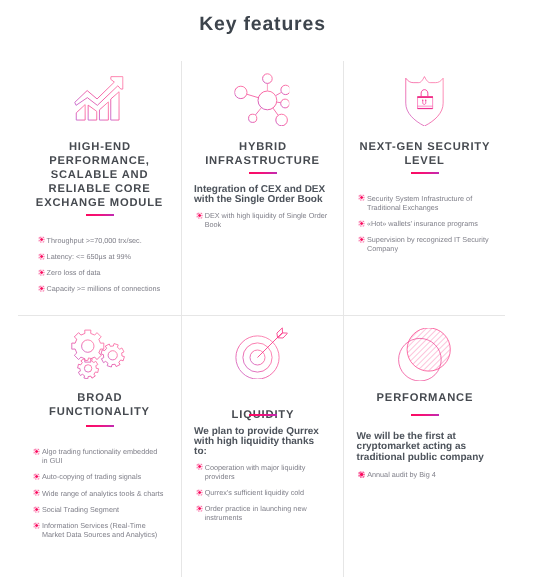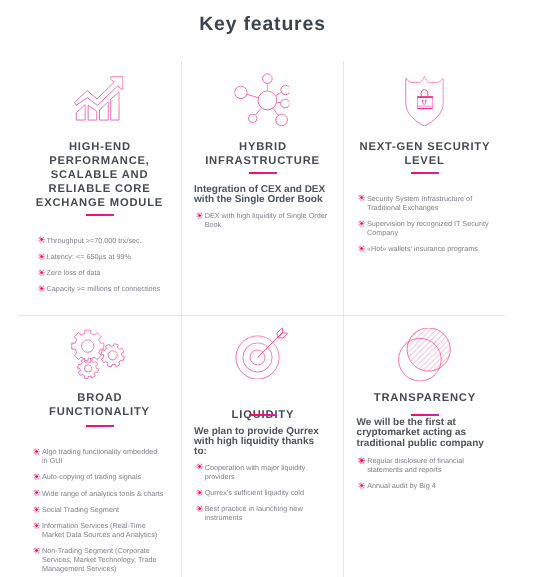--- a/index.html
+++ b/index.html
@@ -159,27 +159,27 @@
 <g fill="none" stroke="#f9629e" stroke-width="1.7" stroke-linejoin="miter" stroke-linecap="butt" stroke-dasharray="2.55 1.75">
 <rect x="2.0" y="2.0" width="8.0" height="8.0" rx="1.3"></rect>
 </g>
 <circle cx="6" cy="6" r="2.5" fill="#fb0b5e"></circle>
 </svg><span>Security System Infrastructure of Traditional Exchanges</span></li>
       <li class="bullet" style="width:140.6px"><svg class="bullet-dot" viewBox="0 0 12 12">
 <g fill="none" stroke="#f9629e" stroke-width="1.7" stroke-linejoin="miter" stroke-linecap="butt" stroke-dasharray="2.55 1.75">
 <rect x="2.0" y="2.0" width="8.0" height="8.0" rx="1.3"></rect>
 </g>
 <circle cx="6" cy="6" r="2.5" fill="#fb0b5e"></circle>
+</svg><span>«Hot» wallets’ insurance programs</span></li>
+      <li class="bullet" style="width:140.6px"><svg class="bullet-dot" viewBox="0 0 12 12">
+<g fill="none" stroke="#f9629e" stroke-width="1.7" stroke-linejoin="miter" stroke-linecap="butt" stroke-dasharray="2.55 1.75">
+<rect x="2.0" y="2.0" width="8.0" height="8.0" rx="1.3"></rect>
+</g>
+<circle cx="6" cy="6" r="2.5" fill="#fb0b5e"></circle>
 </svg><span>Supervision by recognized IT Security Company</span></li>
-      <li class="bullet" style="width:140.6px"><svg class="bullet-dot" viewBox="0 0 12 12">
-<g fill="none" stroke="#f9629e" stroke-width="1.7" stroke-linejoin="miter" stroke-linecap="butt" stroke-dasharray="2.55 1.75">
-<rect x="2.0" y="2.0" width="8.0" height="8.0" rx="1.3"></rect>
-</g>
-<circle cx="6" cy="6" r="2.5" fill="#fb0b5e"></circle>
-</svg><span>«Hot» wallets’ insurance programs</span></li>
     </ul>
   </div>
 </div>
 <div class="card card-4" style="left:18px; top:316px;">
   <div class="card-icon" style="top:13.4px; transform:translateX(-2.0px)">
         <svg width="55" height="50" viewBox="-0.5 -0.5 55 50" fill="none" xmlns="http://www.w3.org/2000/svg">
 <g fill="none" stroke="url(#pinkgrad)" stroke-width="0.85" stroke-linejoin="round">
 <path d="M14.25 0.59 L20.35 0.59 L20.20 3.93 L24.21 5.59 L26.46 3.12 L30.78 7.44 L28.31 9.69 L29.97 13.70 L33.31 13.55 L33.31 19.65 L29.97 19.50 L28.31 23.51 L30.78 25.76 L26.46 30.08 L24.21 27.61 L20.20 29.27 L20.35 32.61 L14.25 32.61 L14.40 29.27 L10.39 27.61 L8.14 30.08 L3.82 25.76 L6.29 23.51 L4.63 19.50 L1.29 19.65 L1.29 13.55 L4.63 13.70 L6.29 9.69 L3.82 7.44 L8.14 3.12 L10.39 5.59 L14.40 3.93 Z"></path>
             <circle cx="17.3" cy="16.6" r="6.2"></circle>
 <path d="M43.51 14.07 L47.74 15.38 L46.86 17.75 L49.25 19.73 L51.42 18.44 L53.48 22.35 L51.19 23.41 L51.47 26.49 L53.93 27.11 L52.62 31.34 L50.25 30.46 L48.27 32.85 L49.56 35.02 L45.65 37.08 L44.59 34.79 L41.51 35.07 L40.89 37.53 L36.66 36.22 L37.54 33.85 L35.15 31.87 L32.98 33.16 L30.92 29.25 L33.21 28.19 L32.93 25.11 L30.47 24.49 L31.78 20.26 L34.15 21.14 L36.13 18.75 L34.84 16.58 L38.75 14.52 L39.81 16.81 L42.89 16.53 Z"></path>
@@ -216,26 +216,20 @@
 <rect x="2.0" y="2.0" width="8.0" height="8.0" rx="1.3"></rect>
 </g>
 <circle cx="6" cy="6" r="2.5" fill="#fb0b5e"></circle>
 </svg><span>Social Trading Segment</span></li>
       <li class="bullet" style="width:132.6px"><svg class="bullet-dot" viewBox="0 0 12 12">
 <g fill="none" stroke="#f9629e" stroke-width="1.7" stroke-linejoin="miter" stroke-linecap="butt" stroke-dasharray="2.55 1.75">
 <rect x="2.0" y="2.0" width="8.0" height="8.0" rx="1.3"></rect>
 </g>
 <circle cx="6" cy="6" r="2.5" fill="#fb0b5e"></circle>
 </svg><span>Information Services (Real-Time Market Data Sources and Analytics)</span></li>
-      <li class="bullet" style="width:132.6px"><svg class="bullet-dot" viewBox="0 0 12 12">
-<g fill="none" stroke="#f9629e" stroke-width="1.7" stroke-linejoin="miter" stroke-linecap="butt" stroke-dasharray="2.55 1.75">
-<rect x="2.0" y="2.0" width="8.0" height="8.0" rx="1.3"></rect>
-</g>
-<circle cx="6" cy="6" r="2.5" fill="#fb0b5e"></circle>
-</svg><span>Non-Trading Segment (Corporate Services, Market Technology, Trade Management Services)</span></li>
     </ul>
   </div>
 </div>
 <div class="card card-5" style="left:181px; top:316px;">
   <div class="card-icon" style="top:10.8px; transform:translateX(-1.4px)">
         <svg width="53" height="52" viewBox="-0.6 -0.6 53 52" fill="none" xmlns="http://www.w3.org/2000/svg">
 <g fill="none" stroke="url(#pinkgrad)" stroke-width="0.85">
 <circle cx="22.3" cy="29.9" r="21.6"></circle>
 <circle cx="22.3" cy="29.9" r="14.6"></circle>
 <circle cx="22.3" cy="29.9" r="7.5"></circle>
@@ -262,53 +256,53 @@
 <g fill="none" stroke="#f9629e" stroke-width="1.7" stroke-linejoin="miter" stroke-linecap="butt" stroke-dasharray="2.55 1.75">
 <rect x="2.0" y="2.0" width="8.0" height="8.0" rx="1.3"></rect>
 </g>
 <circle cx="6" cy="6" r="2.5" fill="#fb0b5e"></circle>
 </svg><span>Qurrex’s sufficient liquidity cold</span></li>
       <li class="bullet" style="width:130.6px"><svg class="bullet-dot" viewBox="0 0 12 12">
 <g fill="none" stroke="#f9629e" stroke-width="1.7" stroke-linejoin="miter" stroke-linecap="butt" stroke-dasharray="2.55 1.75">
 <rect x="2.0" y="2.0" width="8.0" height="8.0" rx="1.3"></rect>
 </g>
 <circle cx="6" cy="6" r="2.5" fill="#fb0b5e"></circle>
-</svg><span>Best practice in launching new instruments</span></li>
+</svg><span>Order practice in launching new instruments</span></li>
     </ul>
   </div>
 </div>
 <div class="card card-6" style="left:343px; top:316px;">
   <div class="card-icon" style="top:11.7px; transform:translateX(-1.1px)">
         <svg width="54" height="53" viewBox="-0.6 -0.6 54 53" fill="none" xmlns="http://www.w3.org/2000/svg">
 <defs>
 <pattern id="hatchpat" patternUnits="userSpaceOnUse" width="3.95" height="3.95" patternTransform="rotate(45)">
 <line x1="0" y1="0" x2="0" y2="3.95" stroke="#fa5b9c" stroke-width="0.72"></line>
 </pattern>
 </defs>
 <circle cx="31.2" cy="20.9" r="21.6" fill="url(#hatchpat)" stroke="#fa4a91" stroke-width="0.8"></circle>
 <circle cx="22.4" cy="31.1" r="21.3" fill="none" stroke="#f0519b" stroke-width="0.8"></circle>
 </svg>
       </div>
-  <div class="card-title" style="top:75.4px">TRANSPARENCY</div>
+  <div class="card-title" style="top:75.4px">PERFORMANCE</div>
   <div class="card-rule" style="top:97.5px; left:67.5px"></div>
-  <div class="card-body" style="top:102px; left:13.6px; width:142px">
+  <div class="card-body" style="top:116px; left:13.6px; width:142px">
     <div class="card-lead" style="width:133px">We will be the first at cryptomarket acting as traditional public company</div>
         <ul class="bullets">
       <li class="bullet" style="width:130.6px"><svg class="bullet-dot" viewBox="0 0 12 12">
 <g fill="none" stroke="#f9629e" stroke-width="1.7" stroke-linejoin="miter" stroke-linecap="butt" stroke-dasharray="2.55 1.75">
 <rect x="2.0" y="2.0" width="8.0" height="8.0" rx="1.3"></rect>
 </g>
 <circle cx="6" cy="6" r="2.5" fill="#fb0b5e"></circle>
 </svg></li>
       <li class="bullet" style="width:130.6px"><svg class="bullet-dot" viewBox="0 0 12 12">
 <g fill="none" stroke="#f9629e" stroke-width="1.7" stroke-linejoin="miter" stroke-linecap="butt" stroke-dasharray="2.55 1.75">
 <rect x="2.0" y="2.0" width="8.0" height="8.0" rx="1.3"></rect>
 </g>
 <circle cx="6" cy="6" r="2.5" fill="#fb0b5e"></circle>
-</svg><span>Regular disclosure of financial statements and reports</span></li>
+</svg></li>
       <li class="bullet" style="width:130.6px"><svg class="bullet-dot" viewBox="0 0 12 12">
 <g fill="none" stroke="#f9629e" stroke-width="1.7" stroke-linejoin="miter" stroke-linecap="butt" stroke-dasharray="2.55 1.75">
 <rect x="2.0" y="2.0" width="8.0" height="8.0" rx="1.3"></rect>
 </g>
 <circle cx="6" cy="6" r="2.5" fill="#fb0b5e"></circle>
 </svg><span>Annual audit by Big 4</span></li>
     </ul>
   </div>
 </div>
 </div>

